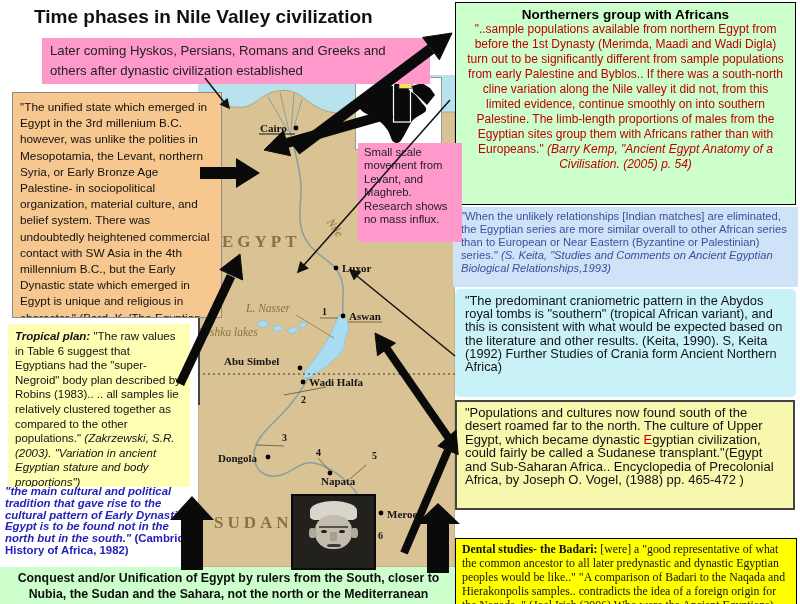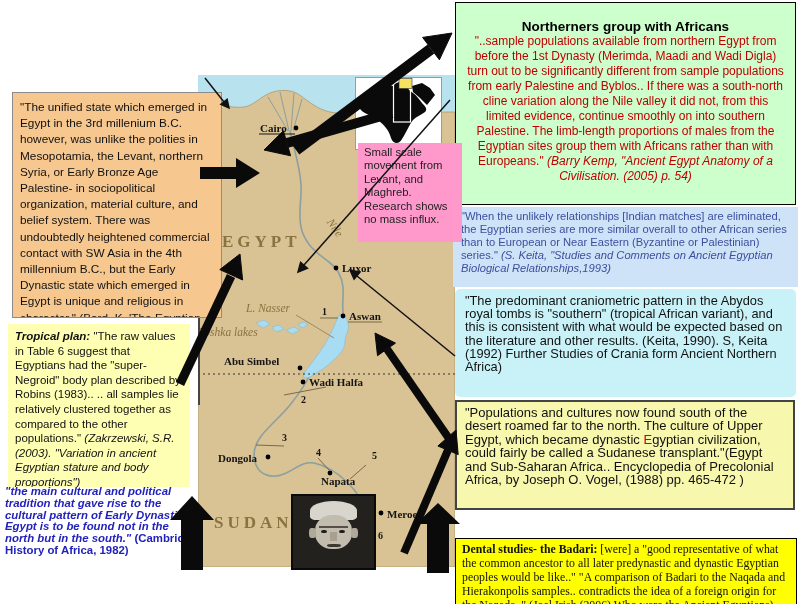--- a/index.html
+++ b/index.html
@@ -13,21 +13,21 @@
   #tropical-box{left:8px;top:324px;width:182px;height:163px;background:#ffffb3;
             padding:5px 7px;font-size:11.5px;line-height:14.6px;color:#111;z-index:2;}
   #tropical-box .cite, #keita93-box .cite, #northerners-box .cite{font-style:italic;}
   #tropical-box b{font-weight:bold;font-style:italic;}
   #cambridge-text{left:5px;top:486px;width:194px;color:#2222bb;font-size:11.4px;line-height:11.8px;
             font-weight:bold;z-index:2;}
   #cambridge-text .q{font-style:italic;}
   #green-bottom{left:0;top:567px;width:457px;height:37px;background:#ccffcc;color:#0d0d0d;
             font-size:12.3px;font-weight:bold;text-align:center;line-height:16px;padding-top:3px;z-index:1;}
   #northerners-box{left:455px;top:2px;width:341px;height:203px;background:#ccffcc;border:1px solid #000;
-            text-align:center;padding:16px 8px;z-index:2;}
+            text-align:center;padding:4px 8px;z-index:2;}
   #northerners-box .hd{font-size:13.5px;font-weight:bold;color:#000;}
   #northerners-box .bd{font-size:12px;line-height:15px;color:#c00000;}
   #keita93-box{left:453px;top:207px;width:345px;height:80px;background:#cfe3f8;
             padding:3px 8px;font-size:11.2px;line-height:13px;color:#3c4e9e;z-index:2;}
   #keita90-box{left:455px;top:289px;width:341px;height:108px;background:#c9f2f8;border-radius:5px;
             padding:5px 10px;font-size:12.8px;line-height:13.2px;color:#111;z-index:2;}
   #vogel-box{left:455px;top:400px;width:340px;height:110px;background:#f7f7ad;border:2px solid #444;
             padding:4px 8px;font-size:13px;line-height:13.4px;color:#111;z-index:2;}
   #vogel-box .red{color:#d00000;}
   #dental-box{left:455px;top:538px;width:342px;height:89px;background:#ffff00;border:1px solid #000;
@@ -144,34 +144,41 @@
     <div class="ph-face"></div>
     <div class="ph-ear-l"></div>
     <div class="ph-ear-r"></div>
     <div class="ph-brow"></div>
     <div class="ph-eye-l"></div>
     <div class="ph-eye-r"></div>
     <div class="ph-nose"></div>
     <div class="ph-mouth"></div>
   </div>
 
-
+  <div id="title" class="box">Time phases in Nile Valley civilization</div>
+
+  <div id="banner" class="box">
+    <span>Later coming Hyskos, Persians, Romans and Greeks and others after dynastic civilization established</span>
+  </div>
 
   <div id="bard-box" class="box">
     <span>"The unified state which emerged in Egypt in the 3rd millenium B.C. however, was unlike the polities in Mesopotamia, the Levant, northern Syria, or Early Bronze Age Palestine- in sociopolitical organization, material culture, and belief system. There was undoubtedly heightened commercial contact with SW Asia in the 4th millennium B.C., but the Early Dynastic state which emerged in Egypt is unique and religious in character." (Bard, K. 'The Egyptian Predynastic: A Review of the Evidence.i 1994)</span>
   </div>
 
   <div id="tropical-box" class="box">
     <b>Tropical plan:</b><span> "The raw values in Table 6 suggest that Egyptians had the "super-Negroid" body plan described by Robins (1983).. .. all samples lie relatively clustered together as compared to the other populations." </span><span class="cite">(Zakrzewski, S.R. (2003). "Variation in ancient Egyptian stature and body proportions")</span>
   </div>
 
   <div id="cambridge-text" class="box">
     <span class="q">"the main cultural and political tradition that gave rise to the cultural pattern of Early Dynastic Egypt is to be found not in the north but in the south." </span><span>(Cambridge History of Africa, 1982)</span>
   </div>
 
+  <div id="green-bottom" class="box">
+    <span>Conquest and/or Unification of Egypt by rulers from the South, closer to Nubia, the Sudan and the Sahara, not the north or the Mediterranean</span>
+  </div>
 
   <div id="northerners-box" class="box">
     <div class="hd">Northerners group with Africans</div>
     <div class="bd">
       <span>"..sample populations available from northern Egypt from before the 1st Dynasty (Merimda, Maadi and Wadi Digla) turn out to be significantly different from sample populations from early Palestine and Byblos.. If there was a south-north cline variation along the Nile valley it did not, from this limited evidence, continue smoothly on into southern Palestine. The limb-length proportions of males from the Egyptian sites group them with Africans rather than with Europeans." </span><span class="cite">(Barry Kemp, "Ancient Egypt Anatomy of a Civilisation. (2005) p. 54)</span>
     </div>
   </div>
 
   <div id="keita93-box" class="box">
     <span>"When the unlikely relationships [Indian matches] are eliminated, the Egyptian series are more similar overall to other African series than to European or Near Eastern (Byzantine or Palestinian) series." </span><span class="cite">(S. Keita, "Studies and Comments on Ancient Egyptian Biological Relationships,1993)</span>

